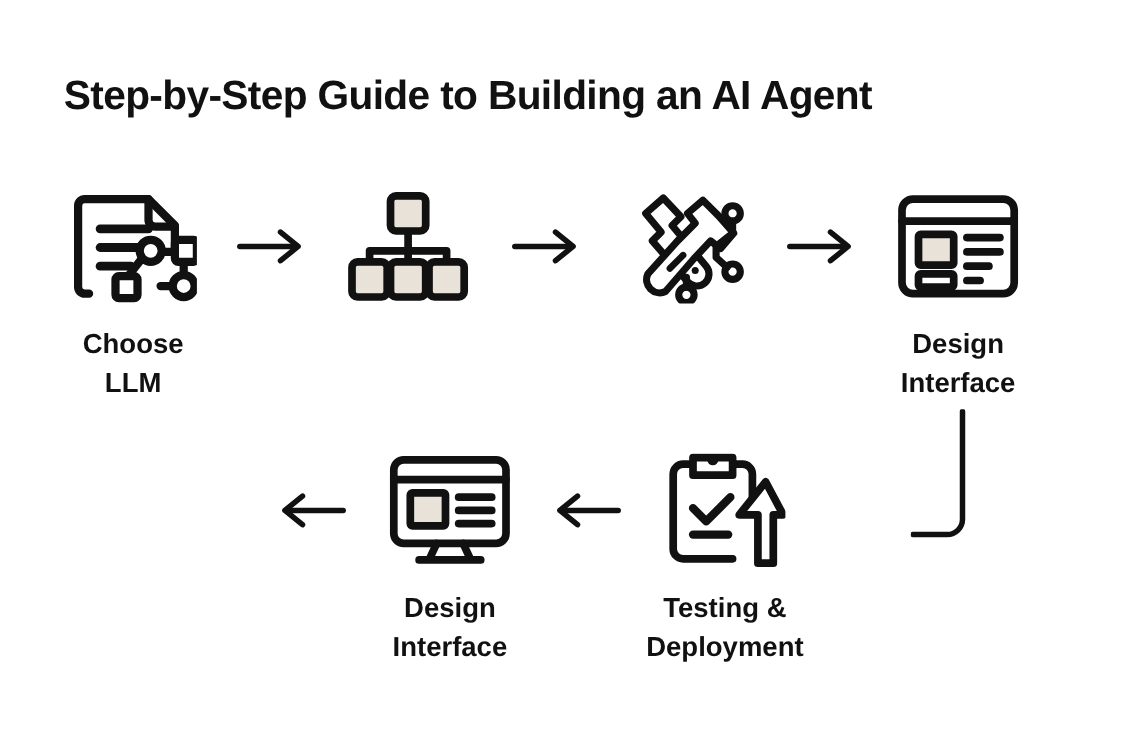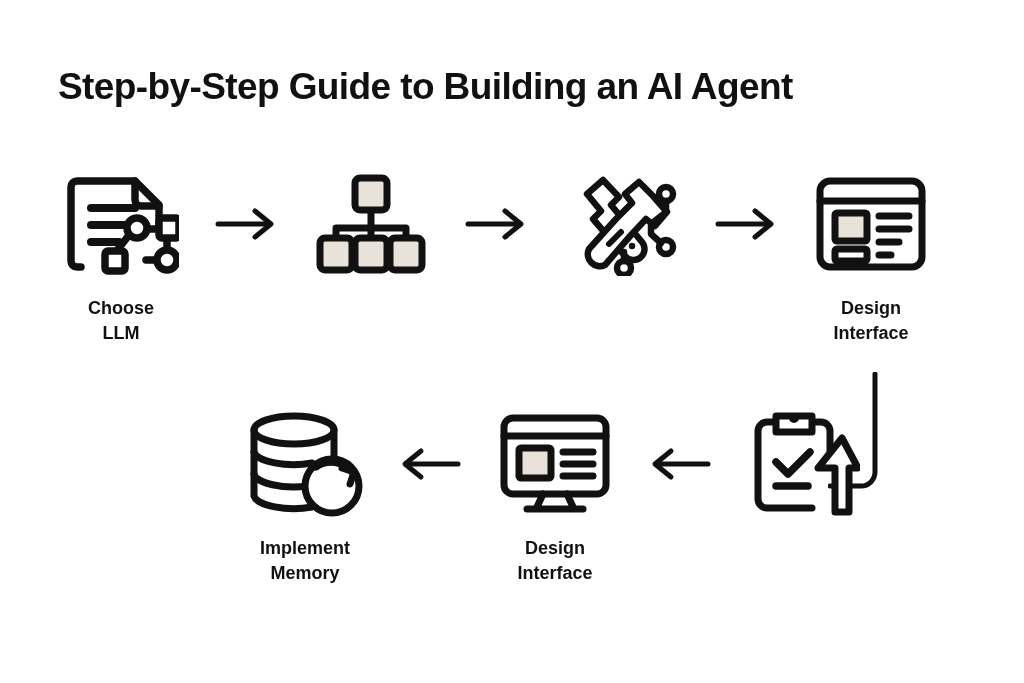--- a/index.html
+++ b/index.html
@@ -56,21 +56,21 @@
   }
   .icon-box {
     width: 120px;
     height: 104px;
     display: flex;
     align-items: center;
     justify-content: center;
   }
   .step-label {
     margin-top: 20px;
-    font-size: 18px;
+    font-size: 25px;
     font-weight: bold;
     line-height: 1.38;
     text-align: center;
     color: #111111;
     white-space: pre-line;
   }
 
   .arrow {
     width: 104px;
     height: 104px;
@@ -191,36 +191,20 @@
   </div>
 
   <div class="elbow">
     <svg width="110" height="125" viewBox="0 0 110 125" fill="none" stroke="#111111" stroke-width="5" stroke-linecap="round" stroke-linejoin="round">
       <path d="M47 2 L47 100 A14 14 0 0 1 33 114 L2 114"></path>
     </svg>
   </div>
 
   <div class="row row-bottom">
 
-    <div class="step">
-      <div class="icon-box">
-        <svg width="118" height="108" viewBox="0 0 118 108" fill="none" stroke="#111111" stroke-width="7" stroke-linecap="round" stroke-linejoin="round">
-          <ellipse cx="48" cy="20" rx="40" ry="14" fill="#ffffff"></ellipse>
-          <path d="M8 20 L8 86 A40 14 0 0 0 66 97"></path>
-          <path d="M88 20 L88 50"></path>
-          <path d="M8 42 A40 14 0 0 0 66 53"></path>
-          <path d="M8 64 A40 14 0 0 0 62 76"></path>
-          <circle cx="86" cy="76" r="27" fill="#ffffff"></circle>
-          <path d="M70 57 A27 27 0 0 1 106 62"></path>
-          <path d="M96 58 L108 62 L104 74"></path>
-        </svg>
-      </div>
-      <div class="step-label">Implement
-Memory</div>
-    </div>
 
     <div class="arrow">
       <svg width="62" height="34" viewBox="0 0 62 34" fill="none" stroke="#111111" stroke-width="5" stroke-linecap="round" stroke-linejoin="round">
         <path d="M59 17 L8 17"></path>
         <path d="M22 4 L6 17 L22 30"></path>
       </svg>
     </div>
 
     <div class="step">
       <div class="icon-box">
@@ -250,17 +234,19 @@
       <div class="icon-box">
         <svg width="110" height="104" viewBox="0 0 110 104" fill="none" stroke="#111111" stroke-width="7" stroke-linecap="round" stroke-linejoin="round">
           <path d="M62 96 L17 96 A9 9 0 0 1 8 87 L8 19 A9 9 0 0 1 17 10 L26 10 M62 10 L71 10 A9 9 0 0 1 80 19 L80 42"></path>
           <path d="M26 4 L62 4 L62 20 L26 20 Z" fill="#ffffff"></path>
           <circle cx="44" cy="6" r="5" fill="#111111" stroke="none"></circle>
           <path d="M26 50 L38 62 L60 40" stroke-width="7.5"></path>
           <path d="M26 74 L58 74" stroke-width="7.5"></path>
           <path d="M85 100 L85 56 L68 56 L92 26 L108 56 L99 56 L99 100 Z" fill="#ffffff" stroke-width="7"></path>
         </svg>
       </div>
+      <div class="step-label">Testing &amp;
+Deployment</div>
     </div>
 
   </div>
 
 </div>
 
 </body></html>

